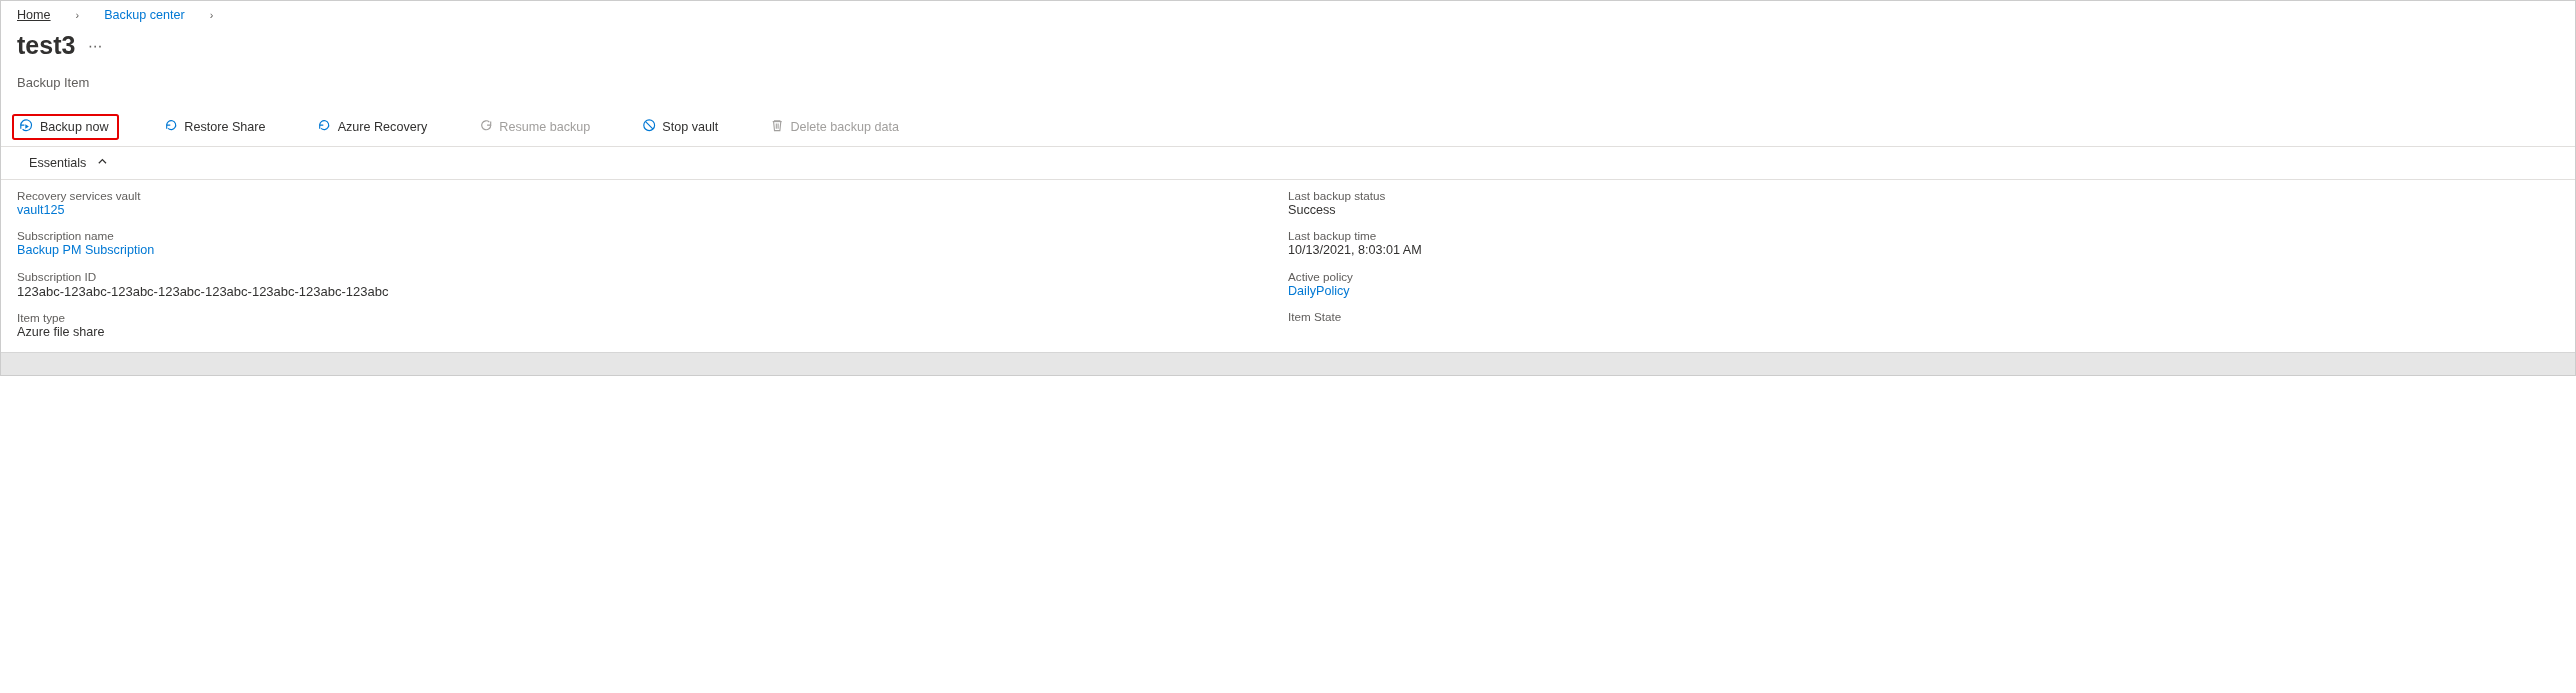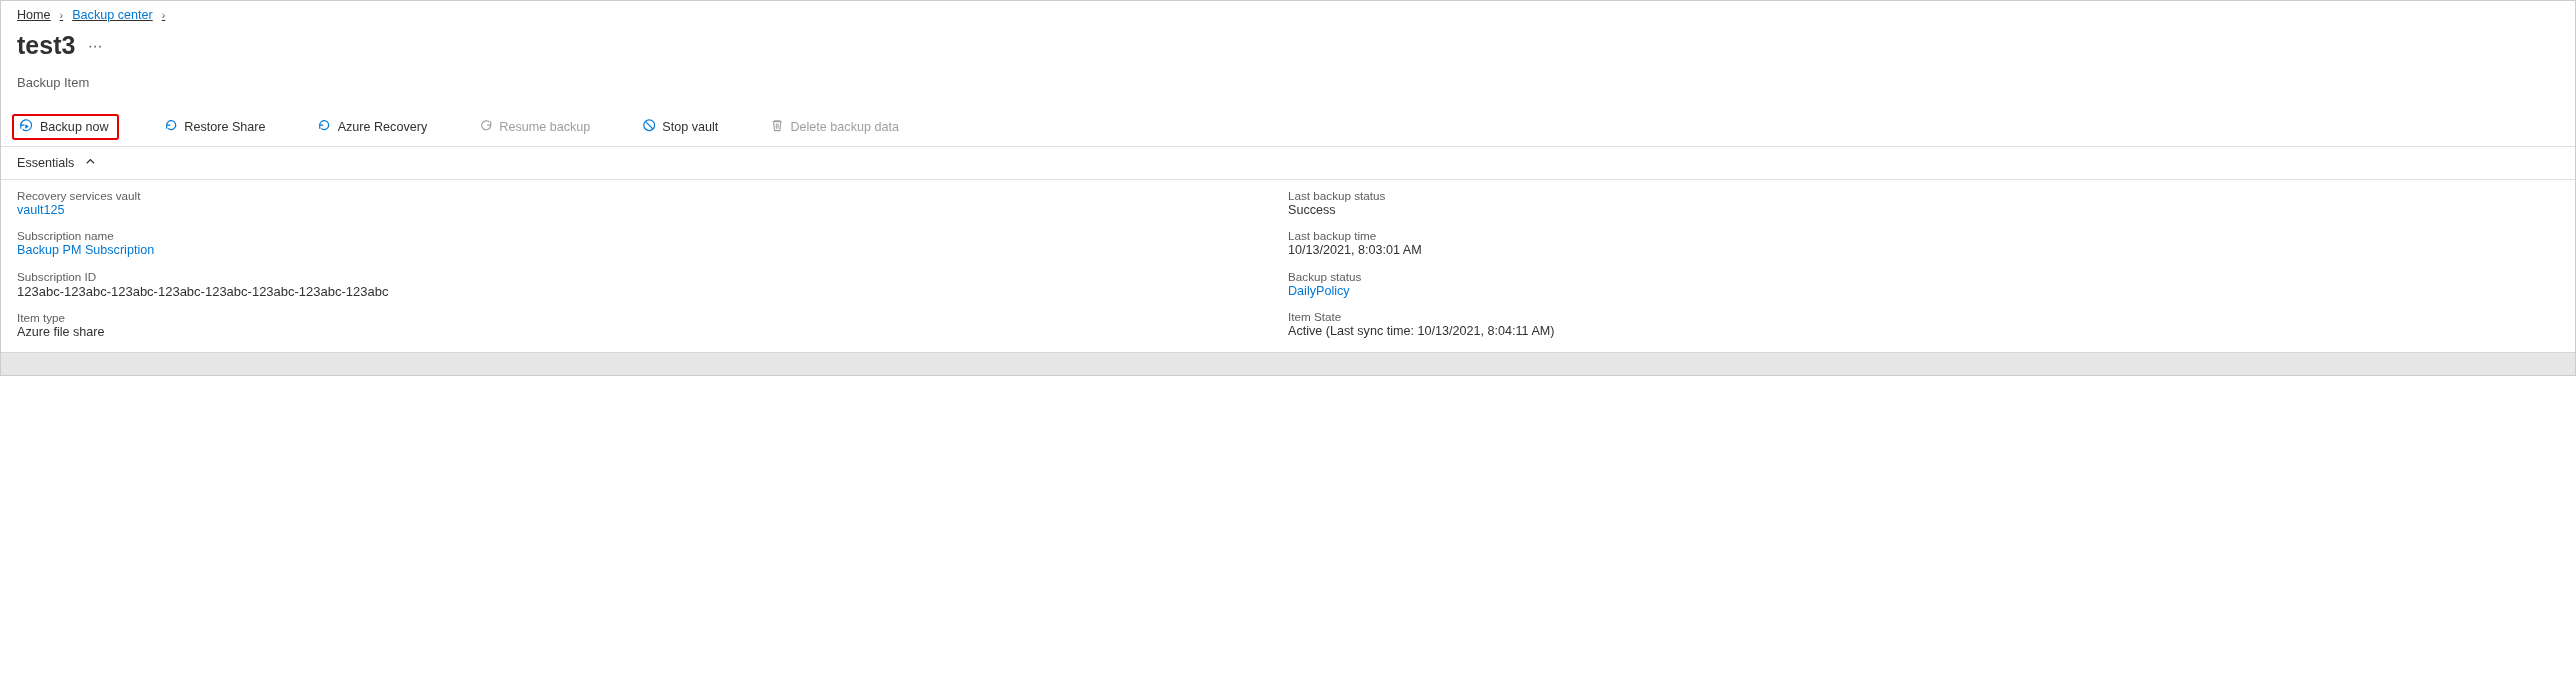--- a/index.html
+++ b/index.html
@@ -10,24 +10,23 @@
       background: #fff;
       width: 2576px;
     }
     .page {
       border: 0.9px solid #ccc;
     }
     
     .breadcrumb {
       display: flex;
       align-items: center;
-      gap: 9px;
+      gap: 25px;
       padding: 7.2px 16px 3.6px 16px;
       font-size: 12.6px;
-      text-decoration: underline;
     }
     .breadcrumb a {
       color: #0078d4;
       text-decoration: none;
     }
     .breadcrumb a.home {
       color: #323130;
       text-decoration: underline;
     }
     .breadcrumb .sep {
@@ -87,21 +86,21 @@
       border-radius: 2.7px;
       padding: 2.7px 9px 2.7px 5.4px;
     }
     .icon-blue { color: #0078d4; }
     .icon-gray { color: #a19f9d; }
     
     .essentials-bar {
       display: flex;
       align-items: center;
       gap: 10.8px;
-      padding: 9px 16px;
+      padding: 9px 28px;
       border-bottom: 0.9px solid #e1dfdd;
       font-size: 12.6px;
       cursor: pointer;
     }
     .essentials-bar .chevron svg { width: 10.8px; height: 10.8px; }
     
     .essentials {
       display: flex;
       padding: 9px 16px 12.6px 16px;
     }
@@ -247,25 +246,24 @@
     <div class="col">
       <div>
         <div class="field-label">Last backup status</div>
         <div class="field-value">Success</div>
       </div>
       <div>
         <div class="field-label">Last backup time</div>
         <div class="field-value">10/13/2021, 8:03:01 AM</div>
       </div>
       <div>
-        <div class="field-label">Backup status</div>
+        <div class="field-label">Active policy</div>
         <div class="field-value link">DailyPolicy</div>
       </div>
       <div>
         <div class="field-label">Item State</div>
-        <div class="field-value">Active (Last sync time: 10/13/2021, 8:04:11 AM)</div>
       </div>
     </div>
   </div>
 
   <div class="footer-strip"></div>
 </div>
 
 
 </body></html>

